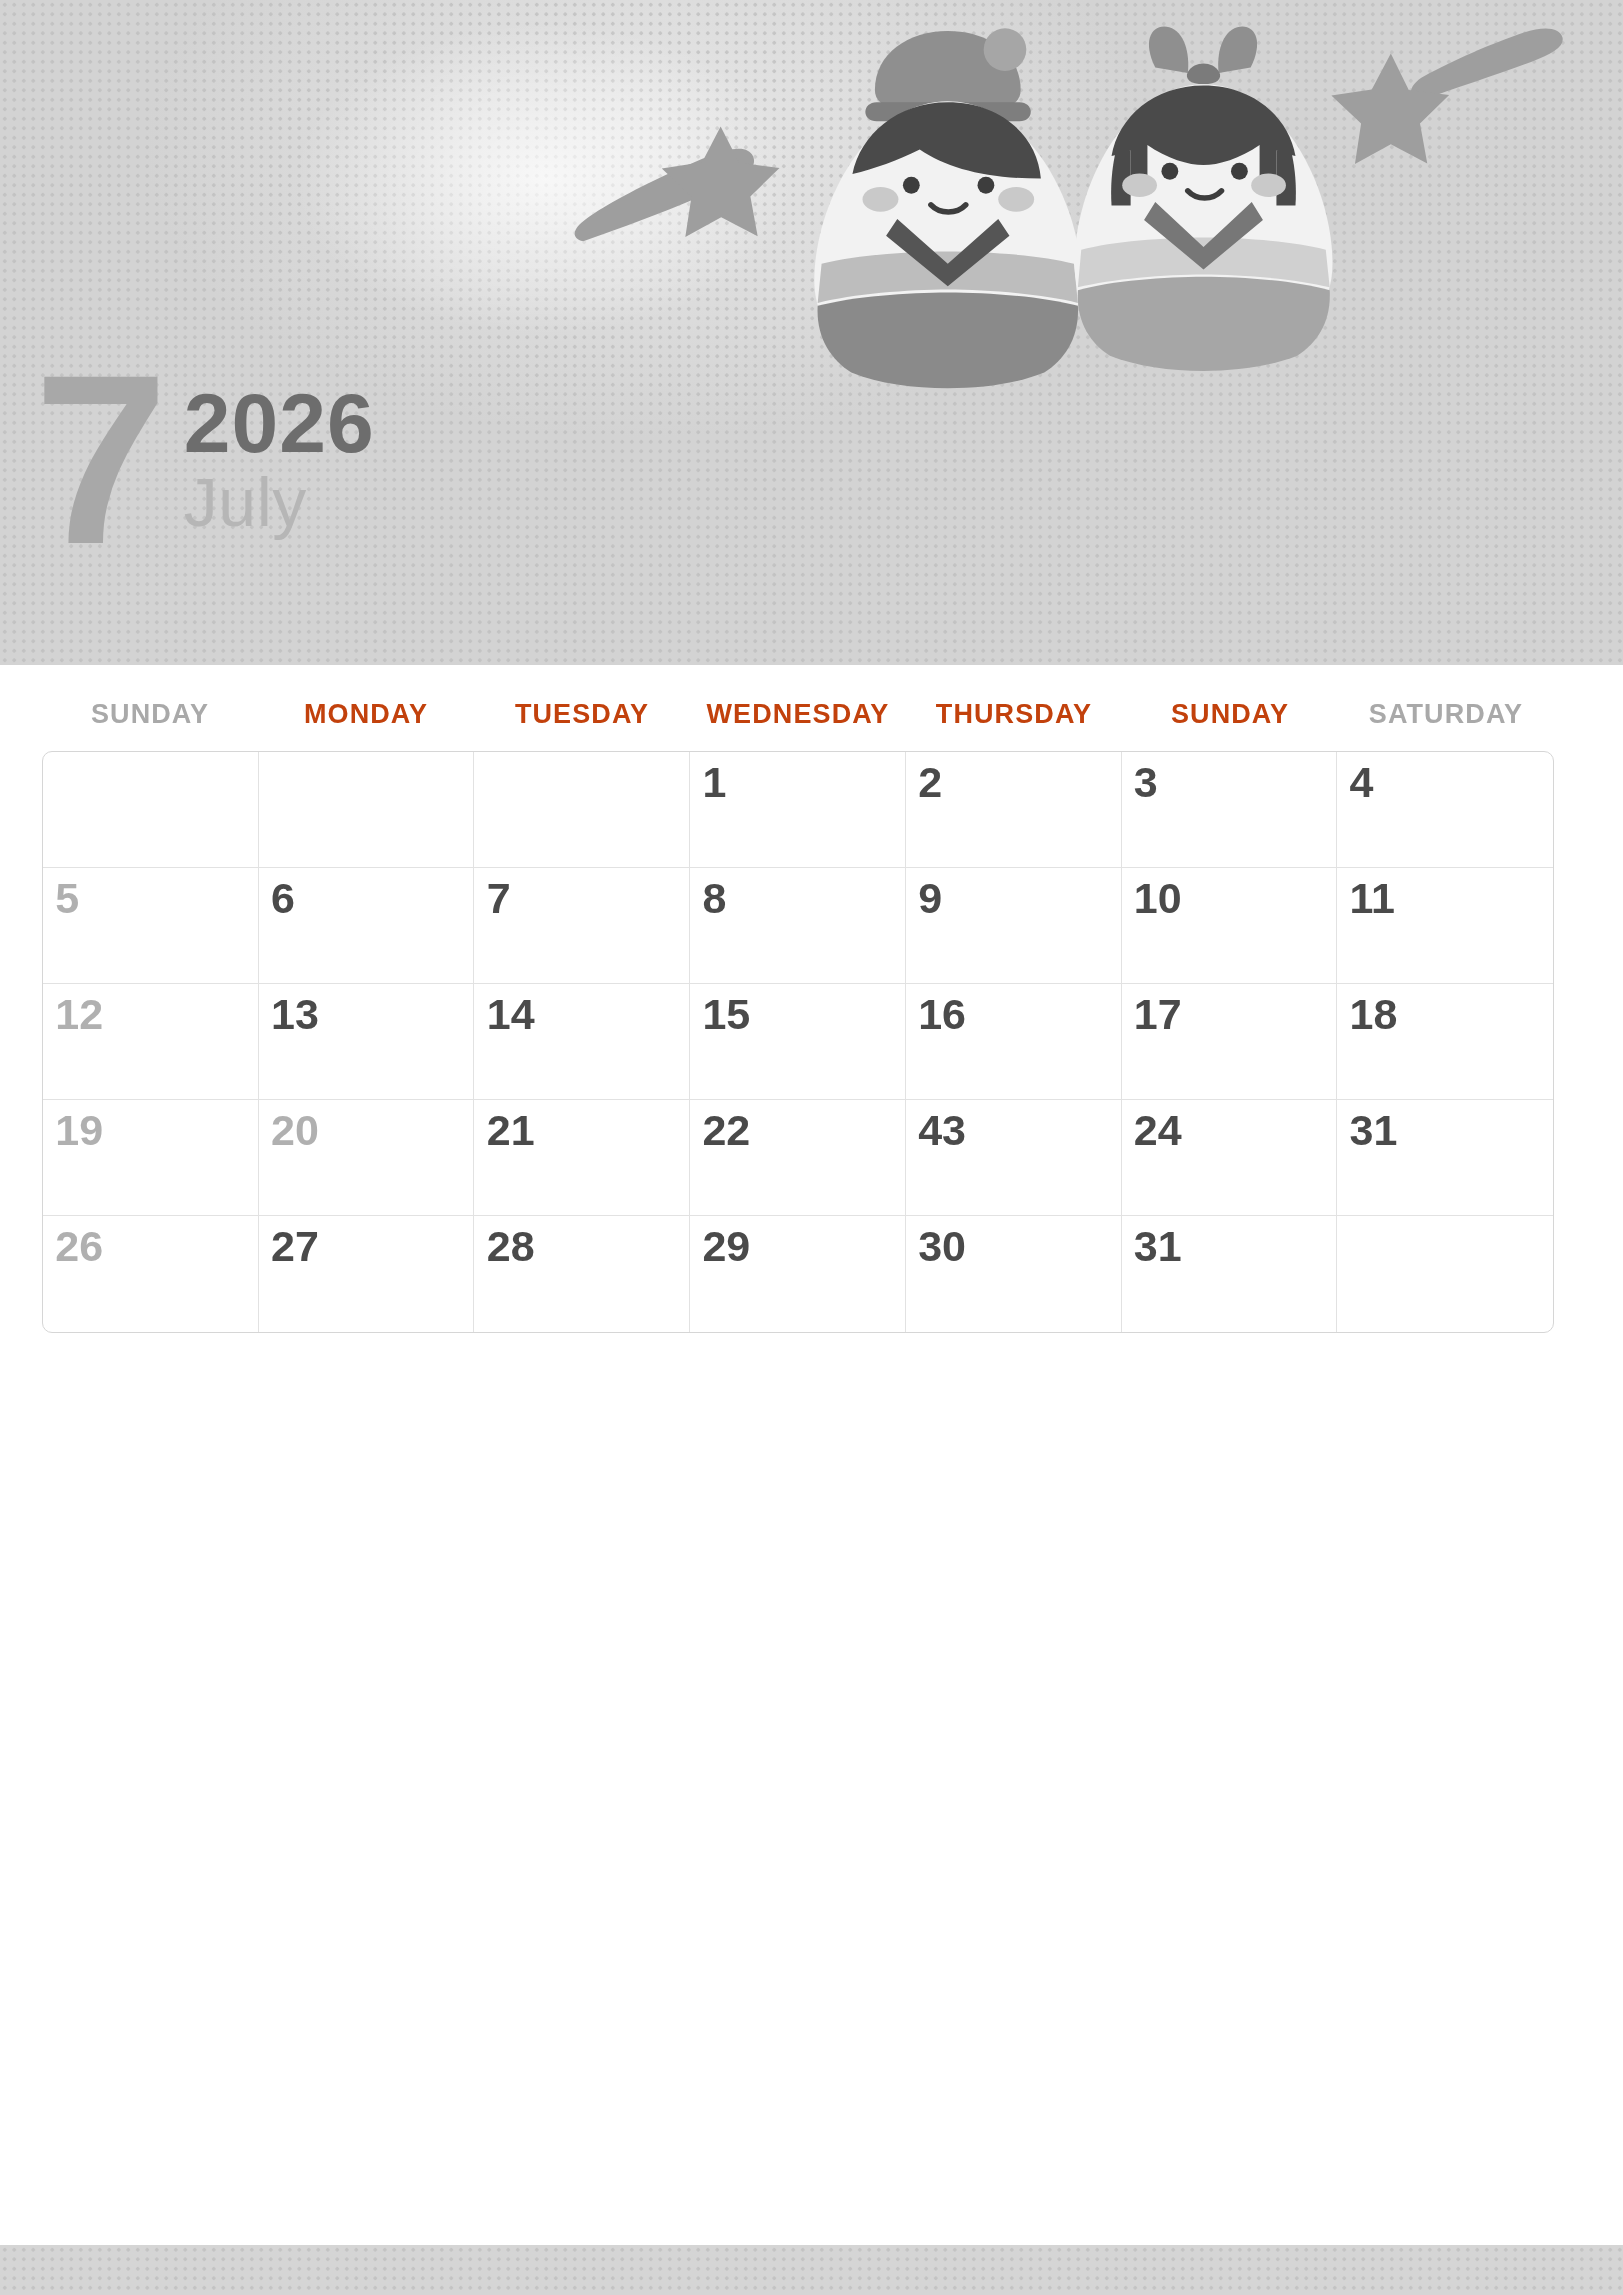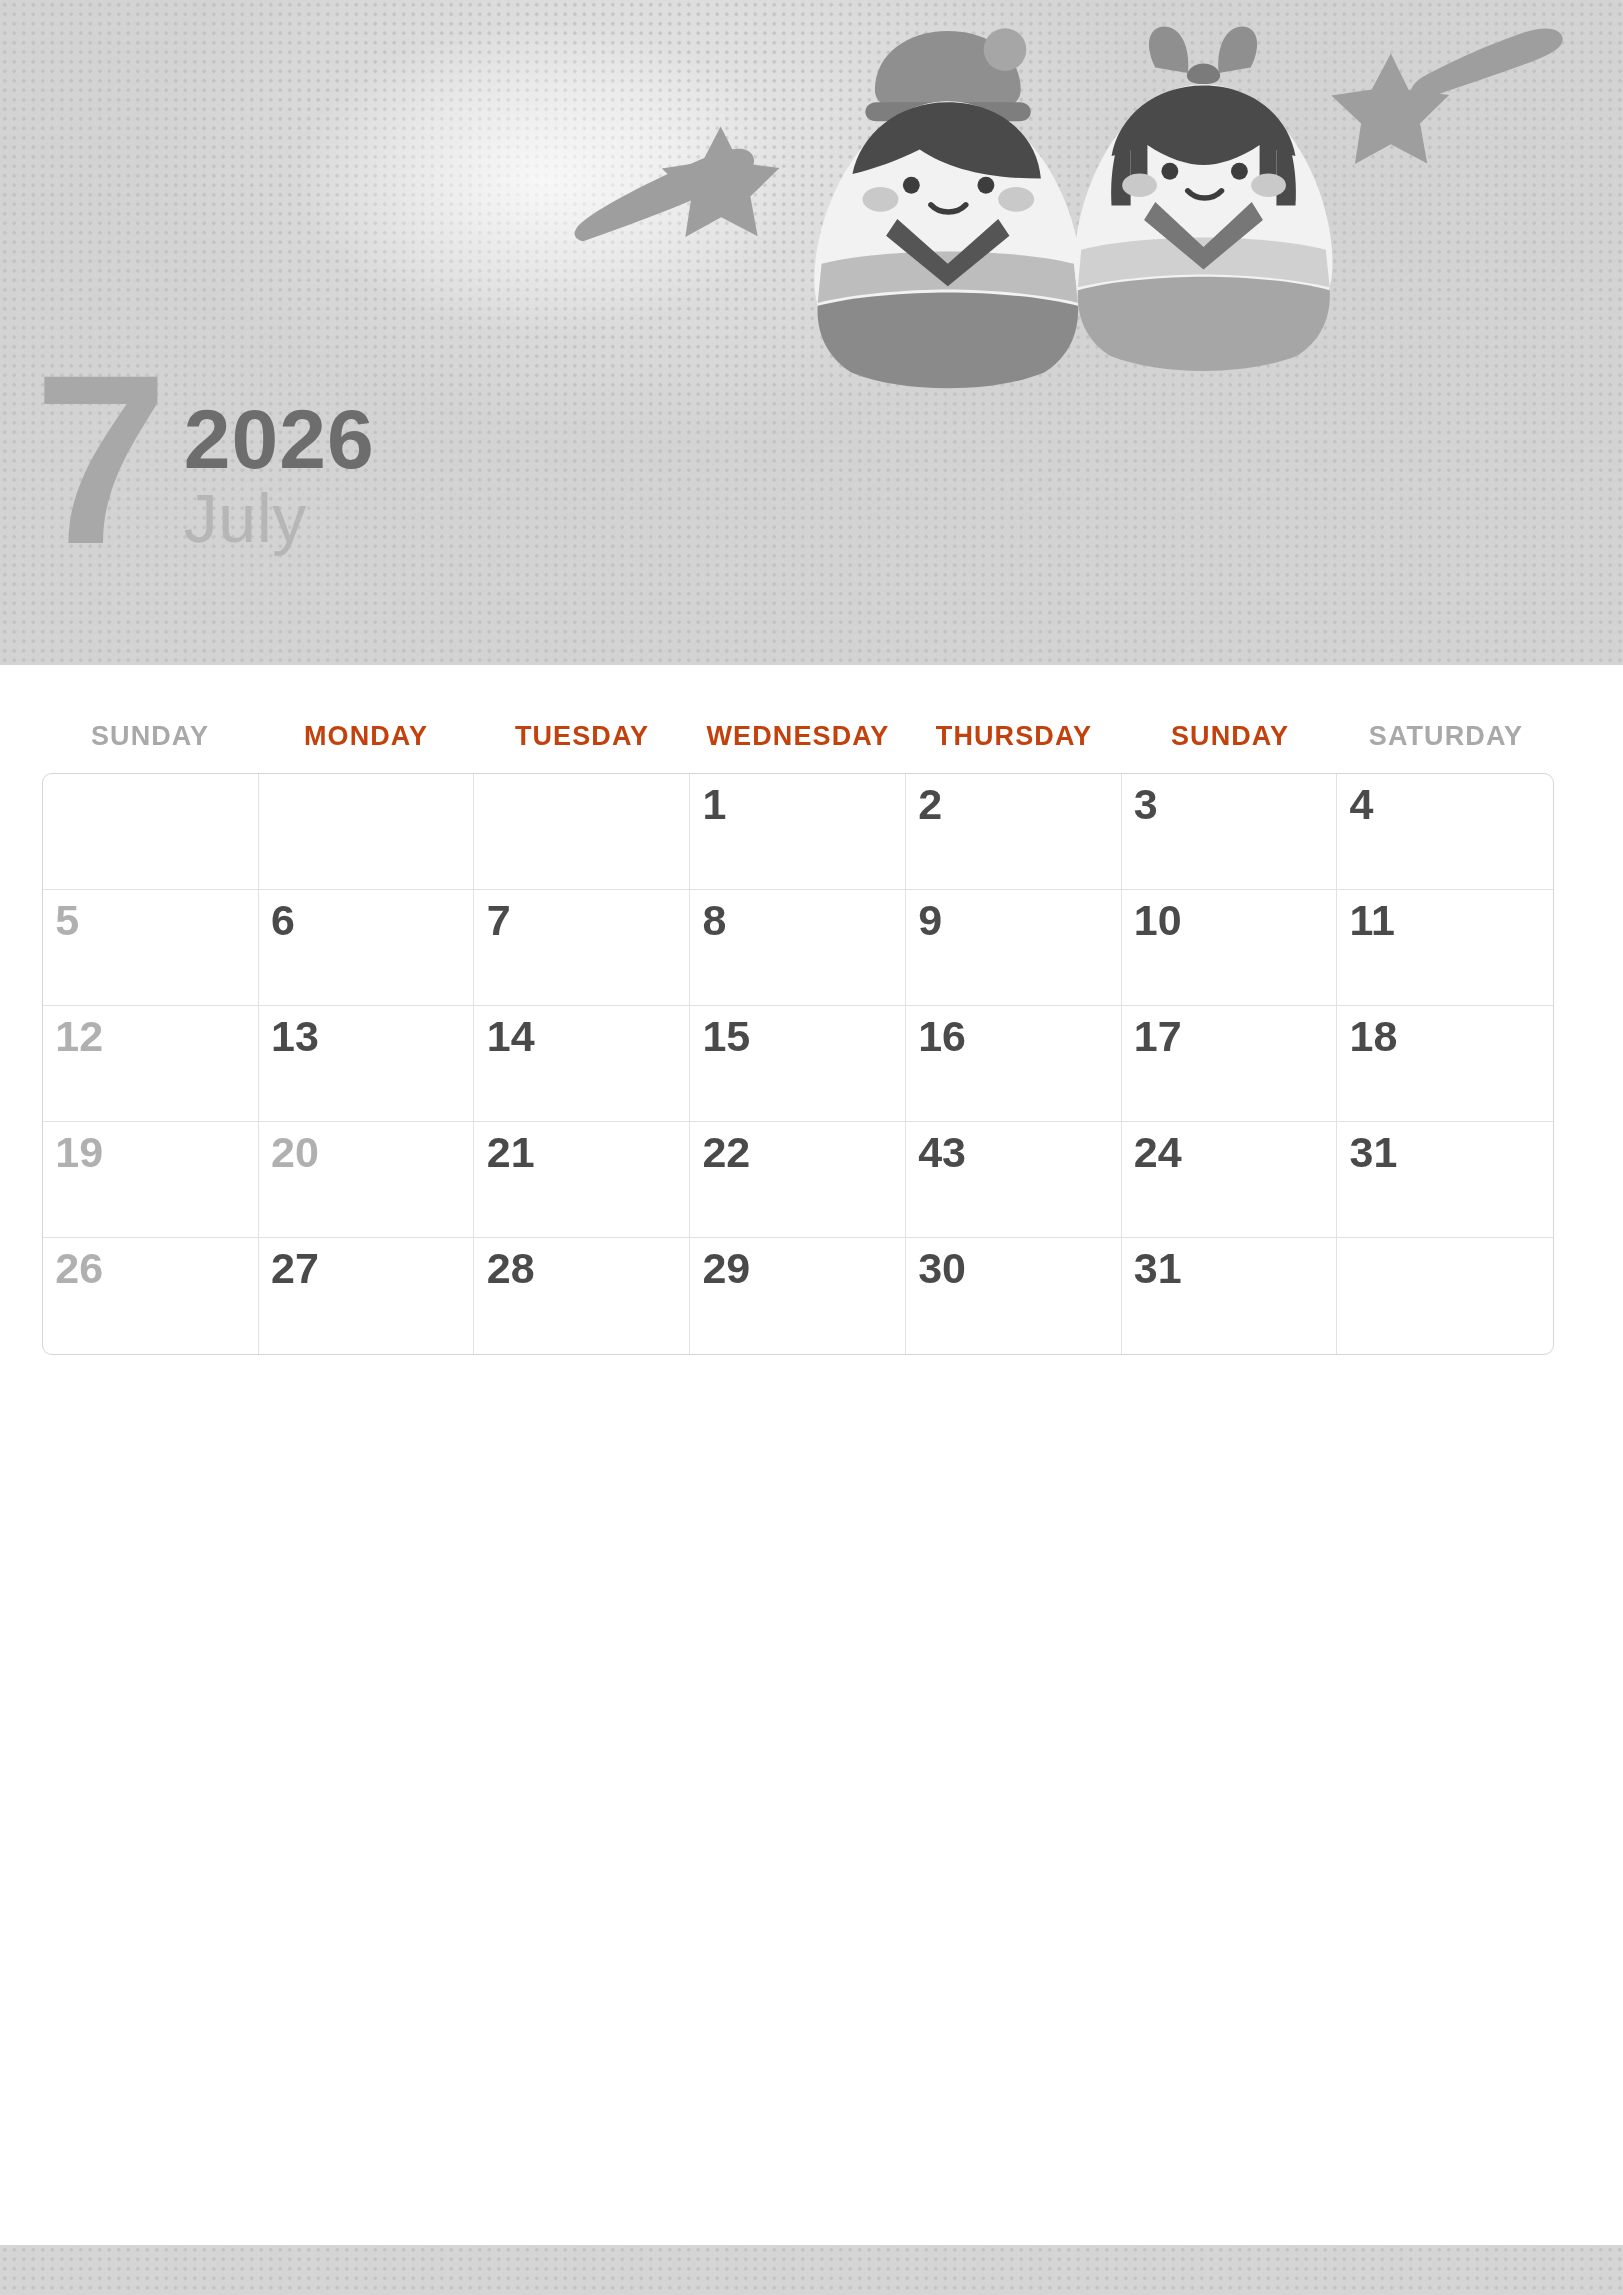--- a/index.html
+++ b/index.html
@@ -52,42 +52,42 @@
   .month-num {
     font-size: 241px;
     line-height: .8;
     font-weight: bold;
     color: #a8a8a8;
     letter-spacing: -3.4px;
     margin-top: 4.5px;
   }
   .title-right {
     margin-left: 19px;
-    margin-top: 36px;
+    margin-top: 20px;
   }
   .year {
     font-size: 84px;
     line-height: 1.05;
     font-weight: bold;
     color: #6d6d6d;
     letter-spacing: 1.1px;
   }
   .month-name {
     font-size: 68px;
     line-height: 1.0;
     color: #b6b6b6;
     letter-spacing: 0.6px;
     margin-top: 1.1px;
   }
 
   
   .calendar {
     position: absolute;
     left: 0;
-    top: 665px;
+    top: 643px;
     width: 1596px;
   }
   .weekday-row {
     display: grid;
     grid-template-columns: repeat(7, 1fr);
     padding: 0 42px;
     box-sizing: border-box;
     margin-top: 56px;
     margin-bottom: 21px;
   }

